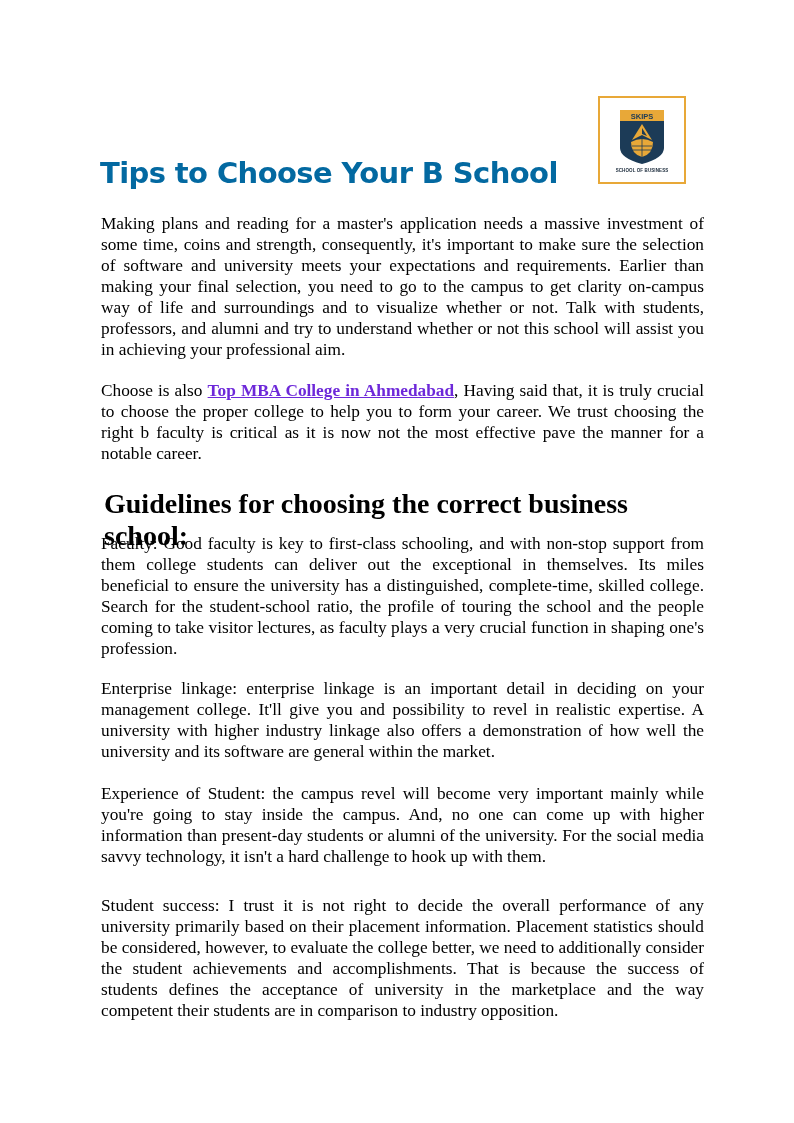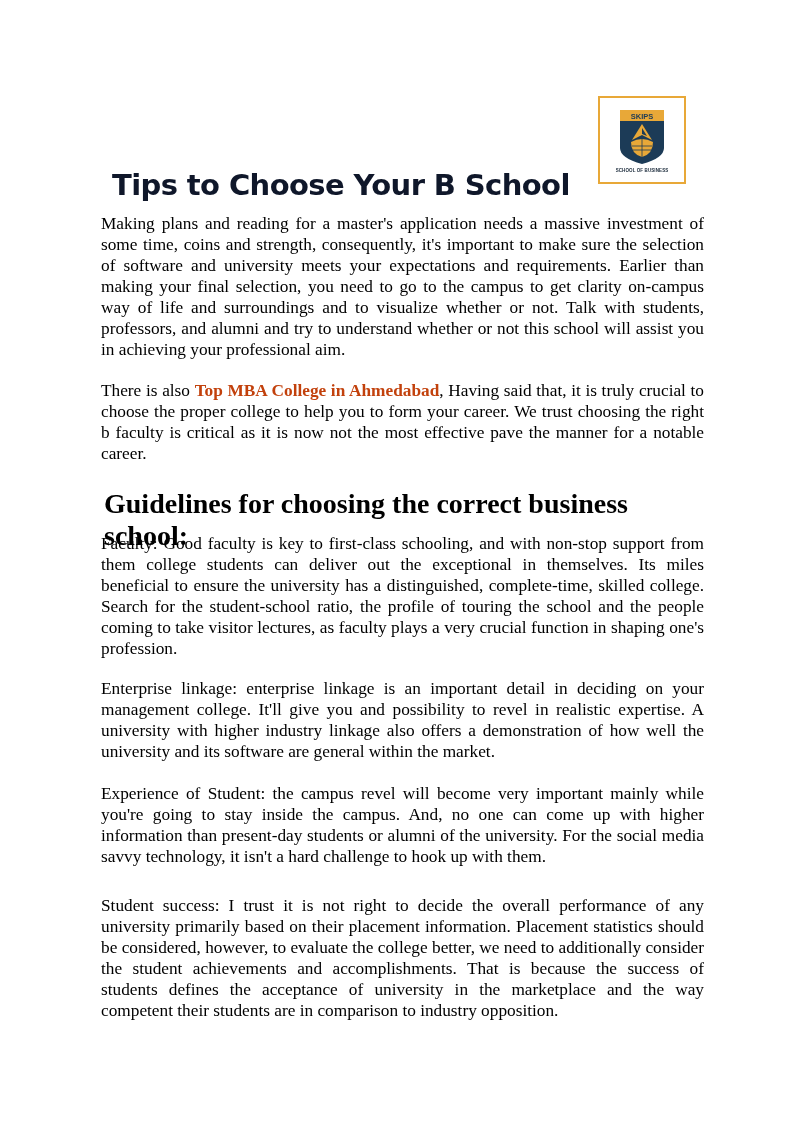--- a/index.html
+++ b/index.html
@@ -9,30 +9,30 @@
       position: absolute; left: 598px; top: 96px; width: 88px; height: 88px;
       box-sizing: border-box; border: 2px solid #e8a838; background: #fff;
     }
     .logo-box svg { position: absolute; left: 0; top: 0; }
     .logo-caption {
       position: absolute; left: 0; width: 84px; top: 70px; text-align: center;
       font-family: "Liberation Sans", sans-serif; font-size: 4.5px; font-weight: bold; color: #1a2a3a;
       letter-spacing: 0.1px;
     }
     .title {
-      position: absolute; left: 96px; top: 152px; margin: 16px;
-      font-family: "DejaVu Sans", sans-serif; font-weight: bold; font-size: 29px; color: #0f172a;
+      position: absolute; left: 96px; top: 152px; margin: 4px;
+      font-family: "DejaVu Sans", sans-serif; font-weight: bold; font-size: 29px; color: #0369a1;
       letter-spacing: -0.6px;
     }
     .body-text {
       position: absolute; left: 96px; width: 603px; margin: 5px;
       font-family: "Liberation Serif", serif; font-size: 17.3px; line-height: 21px; color: #000;
       text-align: justify;
     }
-    .body-text a { color: #c2410c; font-weight: bold; }
+    .body-text a { color: #6d28d9; font-weight: bold; text-decoration: underline; }
     .h2 {
       position: absolute; left: 96px; top: 480px; margin: 8px;
       font-family: "Liberation Serif", serif; font-weight: bold; font-size: 28px; color: #000;
     }
     .lead { font-weight: normal; }
   </style>
 </head>
 <body>
 
 <div class="page">
@@ -52,21 +52,21 @@
       <path d="M32 48 L52 48 M33 52 L51 52 M42 41 L42 59" stroke="#1c3b57" stroke-width="0.8" fill="none"></path>
     </svg>
     <div class="logo-caption">SCHOOL OF BUSINESS</div>
   </div>
 
   <h1 class="title">Tips to Choose Your B School</h1>
 
   <p class="body-text" style="top:208px;">Making plans and reading for a master's application needs a massive investment of some time, coins and strength, consequently, it's important to make sure the selection of software and university meets your expectations and requirements. Earlier than making your final selection, you need to go to the campus to get clarity on-campus way of life and surroundings and to visualize whether or not. Talk with students, professors, and alumni and try to understand whether or not this school will assist you in achieving your professional aim.</p>
 
   <p class="body-text" style="top:375px;">
-    <span>There is also </span><a>Top MBA College in Ahmedabad</a><span>, Having said that, it is truly crucial to choose the proper college to help you to form your career. We trust choosing the right b faculty is critical as it is now not the most effective pave the manner for a notable career.</span>
+    <span>Choose is also </span><a>Top MBA College in Ahmedabad</a><span>, Having said that, it is truly crucial to choose the proper college to help you to form your career. We trust choosing the right b faculty is critical as it is now not the most effective pave the manner for a notable career.</span>
   </p>
 
   <h2 class="h2">Guidelines for choosing the correct business school:</h2>
 
   <p class="body-text" style="top:528px;">
     <span class="lead">Faculty:</span><span> Good faculty is key to first-class schooling, and with non-stop support from them college students can deliver out the exceptional in themselves. Its miles beneficial to ensure the university has a distinguished, complete-time, skilled college. Search for the student-school ratio, the profile of touring the school and the people coming to take visitor lectures, as faculty plays a very crucial function in shaping one's profession.</span>
   </p>
 
   <p class="body-text" style="top:778px;">
     <span class="lead">Experience of Student:</span><span> the campus revel will become very important mainly while you're going to stay inside the campus. And, no one can come up with higher information than present-day students or alumni of the university. For the social media savvy technology, it isn't a hard challenge to hook up with them.</span>

